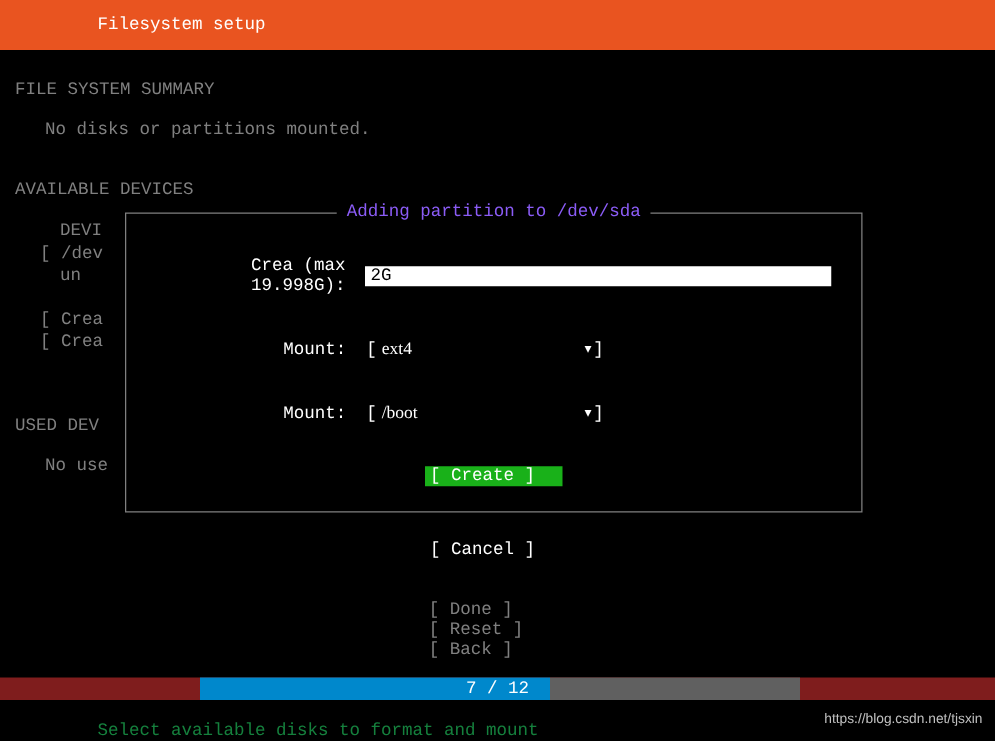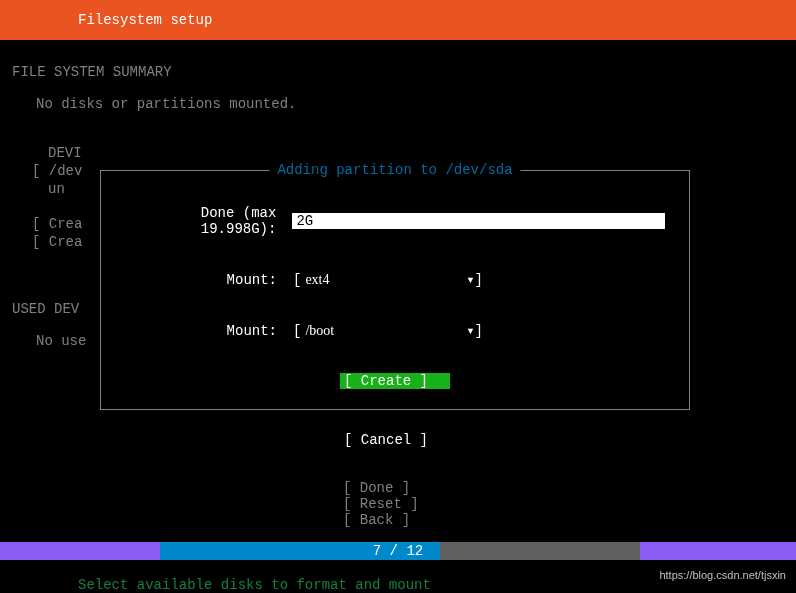--- a/index.html
+++ b/index.html
@@ -52,21 +52,21 @@
       background: #000000;
       padding: 0;
     }
     .dialog-title {
       position: absolute;
       top: -9px;
       left: 50%;
       transform: translateX(-50%);
       background: #000000;
       padding: 0 8px;
-      color: #0369a1;
+      color: #8b5cf6;
       white-space: nowrap;
       text-align: right;
     }
     .dialog-content {
       padding: 34px 24px 0 24px;
     }
     .form-row {
       display: flex;
       align-items: center;
       margin-bottom: 34px;
@@ -127,21 +127,21 @@
     .bottom-button {
       color: #808080;
       width: 110px;
     }
     .progress-area {
       position: absolute;
       top: 542px;
       left: 0;
       right: 0;
       height: 18px;
-      background: #8b5cf6;
+      background: #7f1d1d;
     }
     .progress-fill {
       position: absolute;
       left: 160px;
       top: 0;
       height: 18px;
       width: 280px;
       background: #0088cc;
     }
     .progress-rest {
@@ -185,38 +185,39 @@
 <body>
 
 <div class="header-bar">
   <span>Filesystem setup</span>
 </div>
 
 <div class="content">
   <div class="section-header">FILE SYSTEM SUMMARY</div>
   <div class="section-text">No disks or partitions mounted.</div>
 
+  <div class="section-header">AVAILABLE DEVICES</div>
   <div class="device-line">  DEVI</div>
   <div class="device-line" style="padding-left:20px">[ /dev</div>
   <div class="device-line">    un</div>
   <div class="device-line" style="height:16px"></div>
   <div class="device-line" style="padding-left:20px">[ Crea</div>
   <div class="device-line" style="padding-left:20px">[ Crea</div>
 
   <div class="used-section">
     <div class="section-header" style="margin-bottom:16px">USED DEV</div>
     <div class="section-text">No use</div>
   </div>
 </div>
 
 <div class="dialog">
   <div class="dialog-title"> Adding partition to /dev/sda </div>
   <div class="dialog-content">
     <div class="form-row">
-      <div class="form-label">Done (max 19.998G):</div>
+      <div class="form-label">Crea (max 19.998G):</div>
       <input class="size-input" value="2G" style="">
     </div>
     <div class="form-row">
       <div class="form-label">Mount:</div>
       <div class="dropdown">
         <span>[ </span>
         <span class="dropdown-value">ext4</span>
         <span class="arrow">▾</span>
         <span> ]</span>
       </div>

